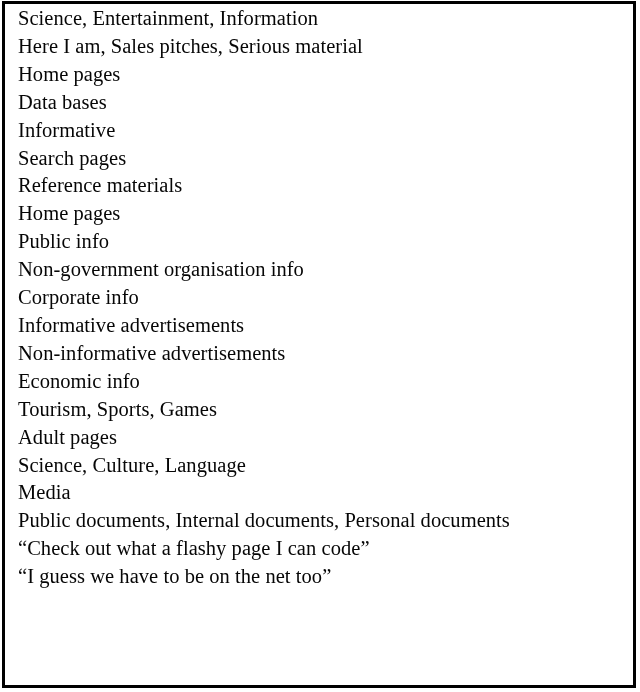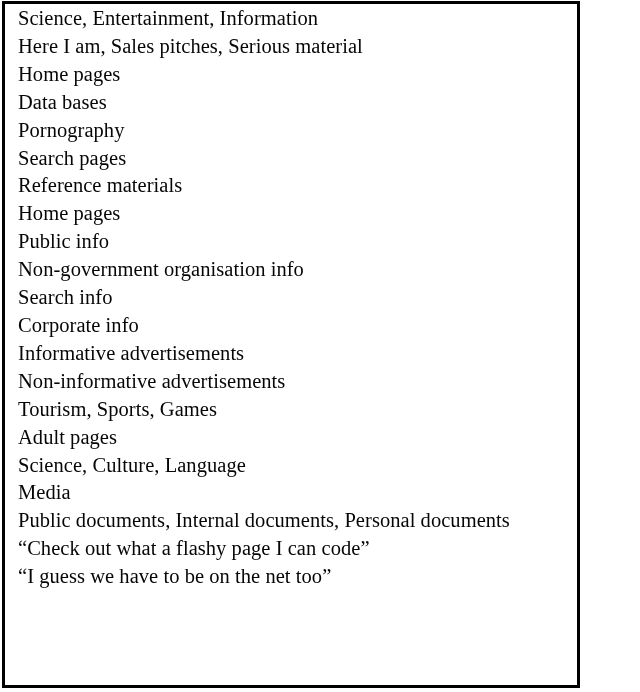--- a/index.html
+++ b/index.html
@@ -11,21 +11,21 @@
     width: 640px;
     height: 692px;
     overflow: hidden;
     font-family: "Liberation Serif", "DejaVu Serif", serif;
   }
   #table-box {
     box-sizing: border-box;
     position: absolute;
     left: 2px;
     top: 1px;
-    width: 578px;
+    width: 634px;
     height: 687px;
     border: 3px solid #000000;
     background: #ffffff;
   }
   #list-body {
     box-sizing: border-box;
     padding: 0px 0 0 13px;
     margin: 0;
     list-style: none;
   }
@@ -43,30 +43,30 @@
 </style>
 </head>
 <body>
 
 <div id="table-box">
   <ul id="list-body">
       <li class="list-item">Science, Entertainment, Information</li>
       <li class="list-item">Here I am, Sales pitches, Serious material</li>
       <li class="list-item">Home pages</li>
       <li class="list-item">Data bases</li>
-      <li class="list-item">Pornography</li>
+      <li class="list-item">Informative</li>
       <li class="list-item">Search pages</li>
       <li class="list-item">Reference materials</li>
       <li class="list-item">Home pages</li>
       <li class="list-item">Public info</li>
       <li class="list-item">Non-government organisation info</li>
-      <li class="list-item">Search info</li>
       <li class="list-item">Corporate info</li>
       <li class="list-item">Informative advertisements</li>
       <li class="list-item">Non-informative advertisements</li>
+      <li class="list-item">Economic info</li>
       <li class="list-item">Tourism, Sports, Games</li>
       <li class="list-item">Adult pages</li>
       <li class="list-item">Science, Culture, Language</li>
       <li class="list-item">Media</li>
       <li class="list-item">Public documents, Internal documents, Personal documents</li>
       <li class="list-item">“Check out what a flashy page I can code”</li>
       <li class="list-item">“I guess we have to be on the net too”</li>
     </ul>
 </div>
 

